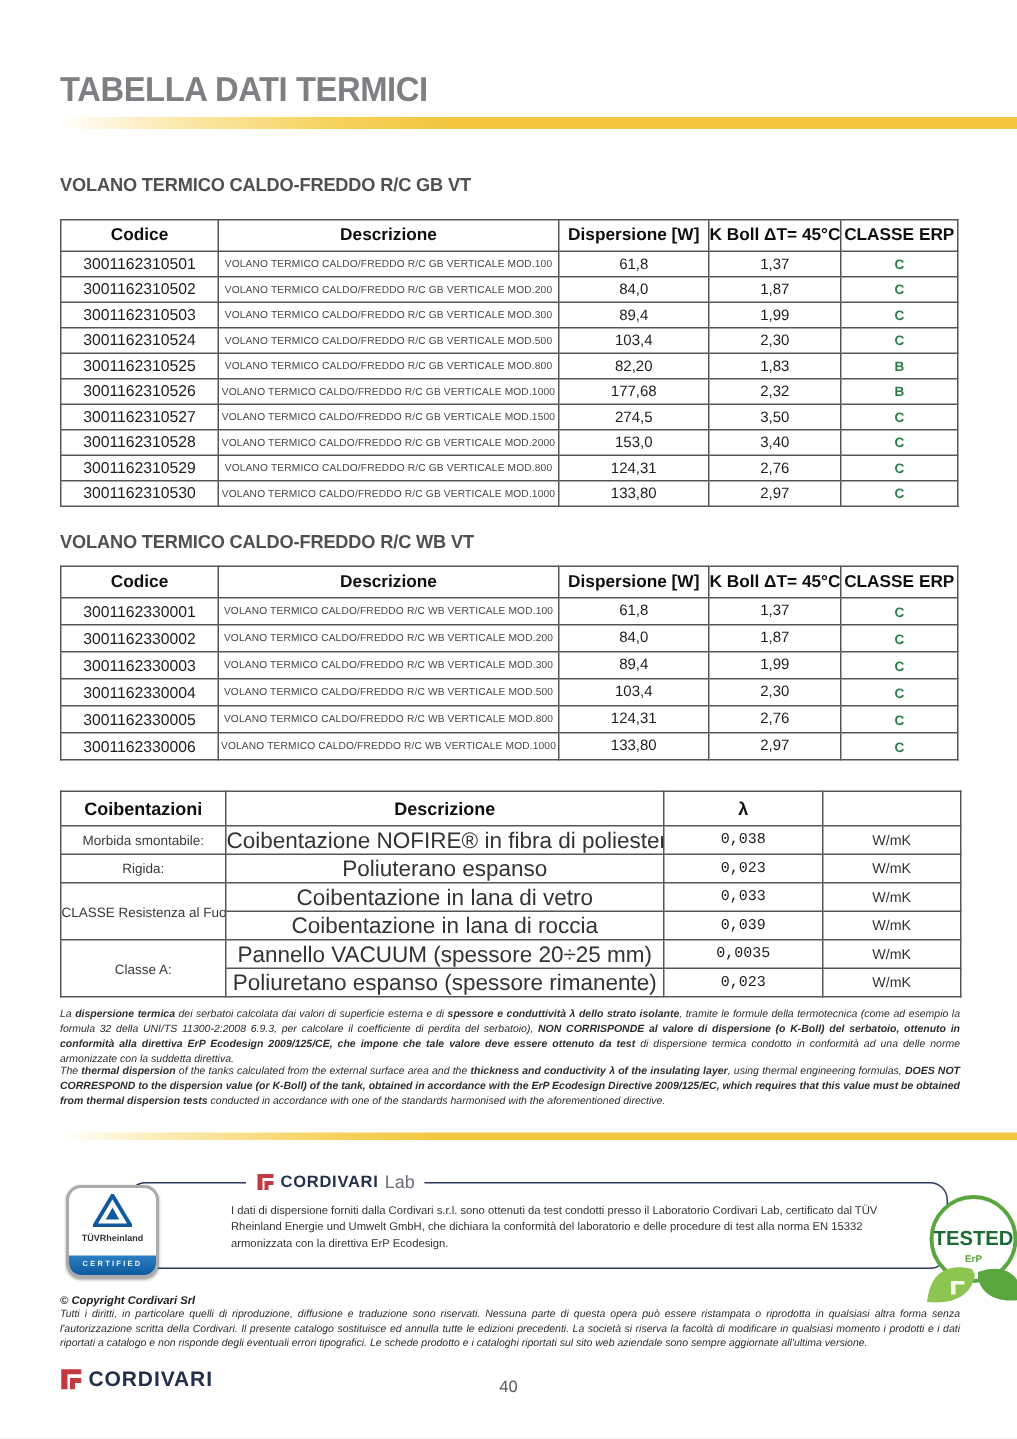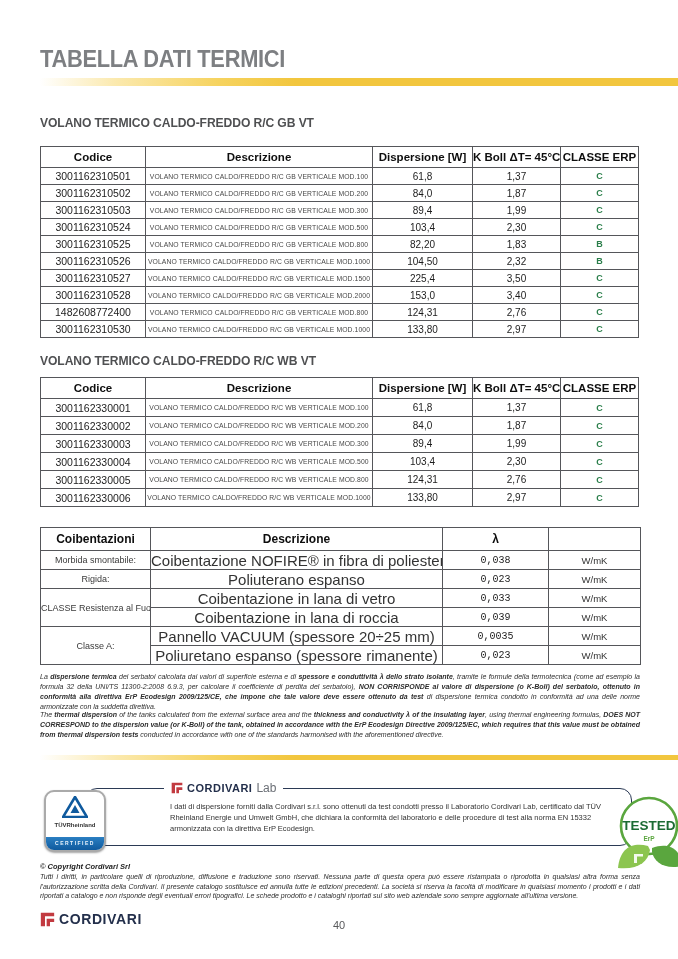--- a/index.html
+++ b/index.html
@@ -59,21 +59,21 @@
     position:absolute; left:85px; top:788px; width:547px; height:58px;
     border:1.5px solid #2b3a55; border-radius:12px; background:#fff;
   }
   .lab-header {
     position:absolute; top:-8px; left:78px; background:#fff; padding:0 7px;
     display:flex; align-items:center; gap:4px; white-space:nowrap;
   }
   .lab-brand { font-size:11px; font-weight:bold; color:#232f4b; letter-spacing:0.5px; }
   .lab-suffix { font-size:12px; color:#6b6f76; }
   .lab-text {
-    position:absolute; left:84px; top:12px; width:440px;
+    position:absolute; left:68px; top:12px; width:440px;
     font-size:7.5px; line-height:11px; color:#333;
   }
   
   .tuv {
     position:absolute; left:44px; top:790px; width:62px; height:62px;
     background:#fff; border:2px solid #aaa; border-radius:10px;
     box-shadow:0 1px 2px rgba(0,0,0,0.35); overflow:hidden; text-align:center; z-index:2;
   }
   .tuv-tri { margin-top:4px; }
   .tuv-brand { font-size:6px; font-weight:bold; color:#333; line-height:7px; }
@@ -152,40 +152,40 @@
         <tr>
           <td class="c0">3001162310525</td>
           <td class="c1">VOLANO TERMICO CALDO/FREDDO R/C GB VERTICALE MOD.800</td>
           <td class="c2">82,20</td>
           <td class="c3">1,83</td>
           <td class="c4" style="color: rgb(42, 126, 74);">B</td>
         </tr>
         <tr>
           <td class="c0">3001162310526</td>
           <td class="c1">VOLANO TERMICO CALDO/FREDDO R/C GB VERTICALE MOD.1000</td>
-          <td class="c2">104,50</td>
+          <td class="c2">177,68</td>
           <td class="c3">2,32</td>
           <td class="c4" style="color: rgb(42, 126, 74);">B</td>
         </tr>
         <tr>
           <td class="c0">3001162310527</td>
           <td class="c1">VOLANO TERMICO CALDO/FREDDO R/C GB VERTICALE MOD.1500</td>
-          <td class="c2">225,4</td>
+          <td class="c2">274,5</td>
           <td class="c3">3,50</td>
           <td class="c4" style="color: rgb(42, 126, 74);">C</td>
         </tr>
         <tr>
           <td class="c0">3001162310528</td>
           <td class="c1">VOLANO TERMICO CALDO/FREDDO R/C GB VERTICALE MOD.2000</td>
           <td class="c2">153,0</td>
           <td class="c3">3,40</td>
           <td class="c4" style="color: rgb(42, 126, 74);">C</td>
         </tr>
         <tr>
-          <td class="c0">1482608772400</td>
+          <td class="c0">3001162310529</td>
           <td class="c1">VOLANO TERMICO CALDO/FREDDO R/C GB VERTICALE MOD.800</td>
           <td class="c2">124,31</td>
           <td class="c3">2,76</td>
           <td class="c4" style="color: rgb(42, 126, 74);">C</td>
         </tr>
         <tr>
           <td class="c0">3001162310530</td>
           <td class="c1">VOLANO TERMICO CALDO/FREDDO R/C GB VERTICALE MOD.1000</td>
           <td class="c2">133,80</td>
           <td class="c3">2,97</td>

